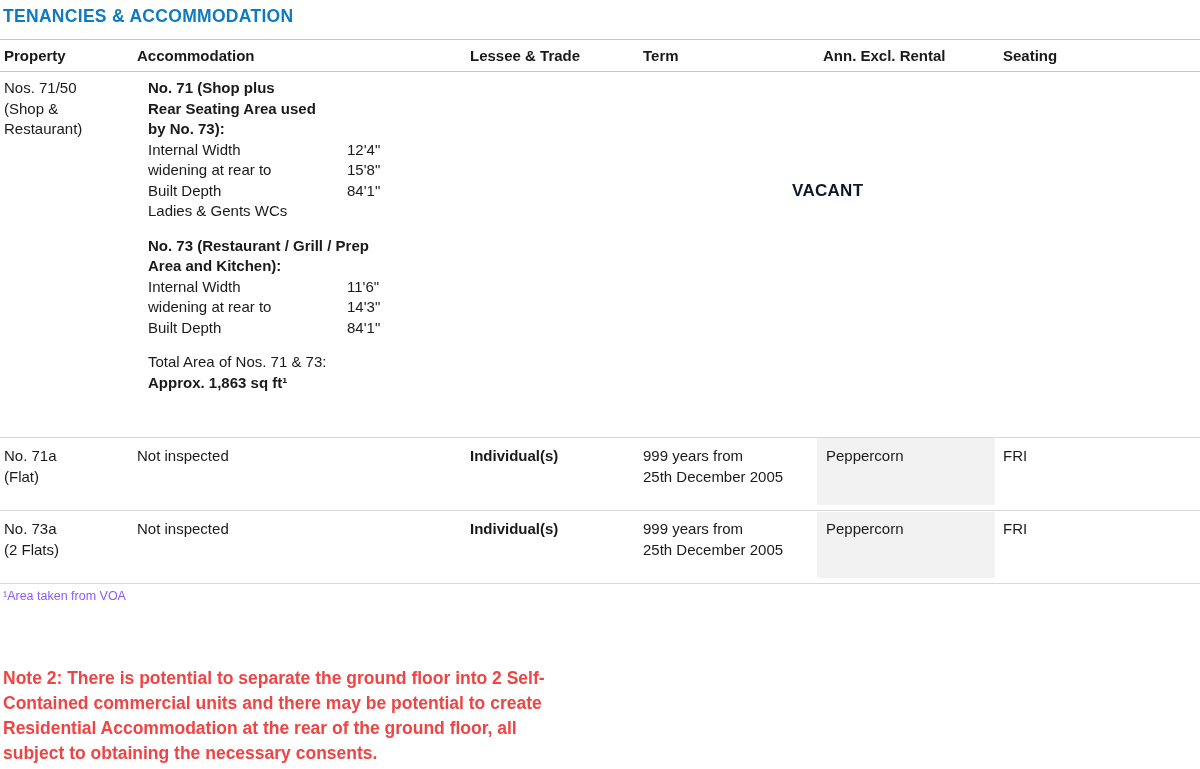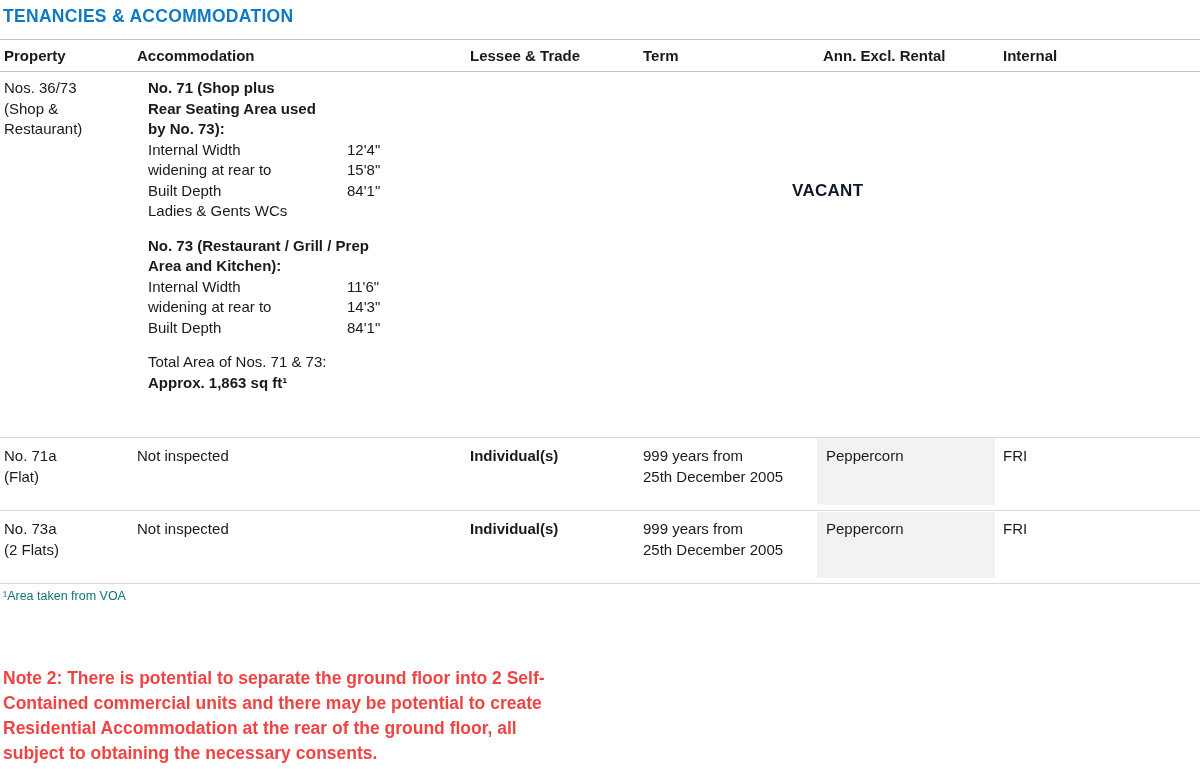--- a/index.html
+++ b/index.html
@@ -85,21 +85,21 @@
   .bg-row2 { top: 438px; height: 67px; }
   .bg-row3 { top: 512px; height: 66px; }
   .r2 { top: 446px; }
   .r3 { top: 519px; }
   .rental-text { left: 826px; }
 
   .footnote {
     position: absolute;
     left: 3px; top: 589px;
     font-size: 12.5px;
-    color: #0f766e;
+    color: #8b5cf6;
     white-space: nowrap;
   }
 
   .note-block {
     position: absolute;
     left: 3px; top: 666px;
     font-size: 17.5px;
     font-weight: bold;
     line-height: 25px;
     color: #ef4444;
@@ -117,24 +117,24 @@
   <div class="rule r-header-bottom"></div>
   <div class="rule light r-row2"></div>
   <div class="rule light r-row3"></div>
   <div class="rule light r-bottom"></div>
 
   <div class="col-header x-property">Property</div>
   <div class="col-header x-accommodation">Accommodation</div>
   <div class="col-header x-lessee">Lessee &amp; Trade</div>
   <div class="col-header x-term">Term</div>
   <div class="col-header x-rental">Ann. Excl. Rental</div>
-  <div class="col-header x-remarks">Internal</div>
+  <div class="col-header x-remarks">Seating</div>
 
   <div class="cell r1-property">
-    <div>Nos. 36/73</div>
+    <div>Nos. 71/50</div>
     <div>(Shop &amp;</div>
     <div>Restaurant)</div>
   </div>
 
   <div class="cell r1-accommodation">
     <div class="bold">No. 71 (Shop plus</div>
     <div class="bold">Rear Seating Area used</div>
     <div class="bold">by No. 73):</div>
     <div class="meas">
       <span>Internal Width</span>

